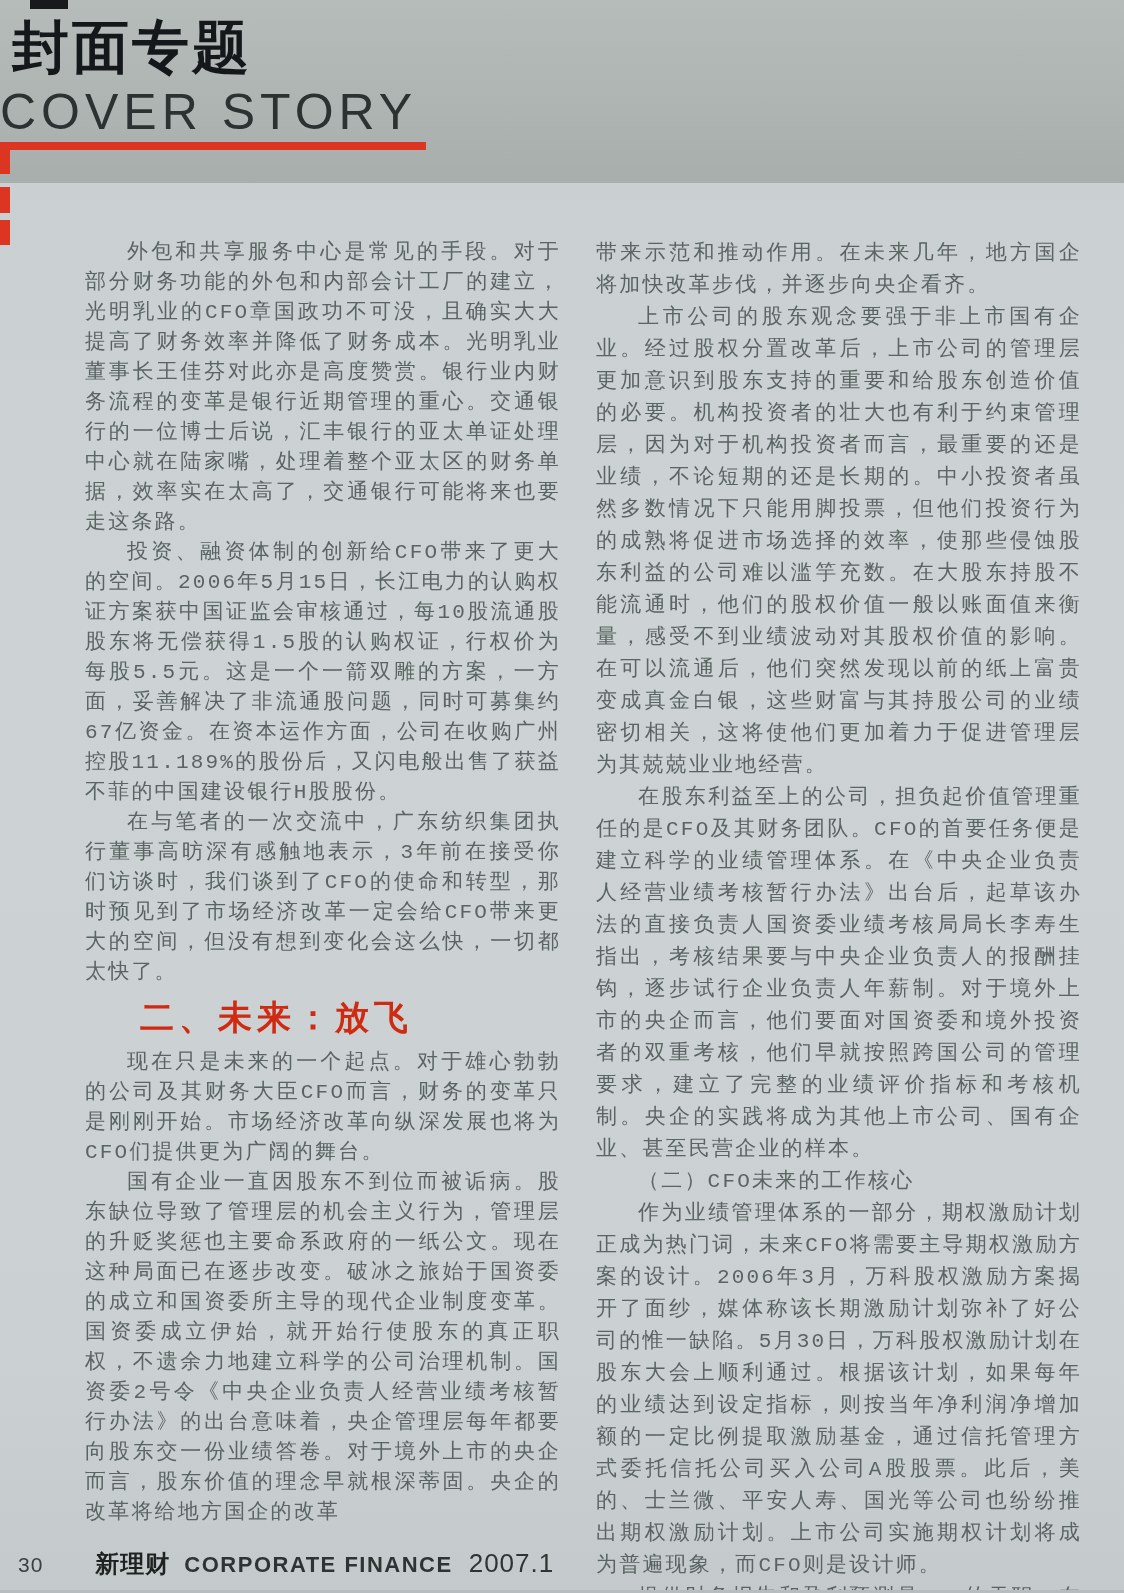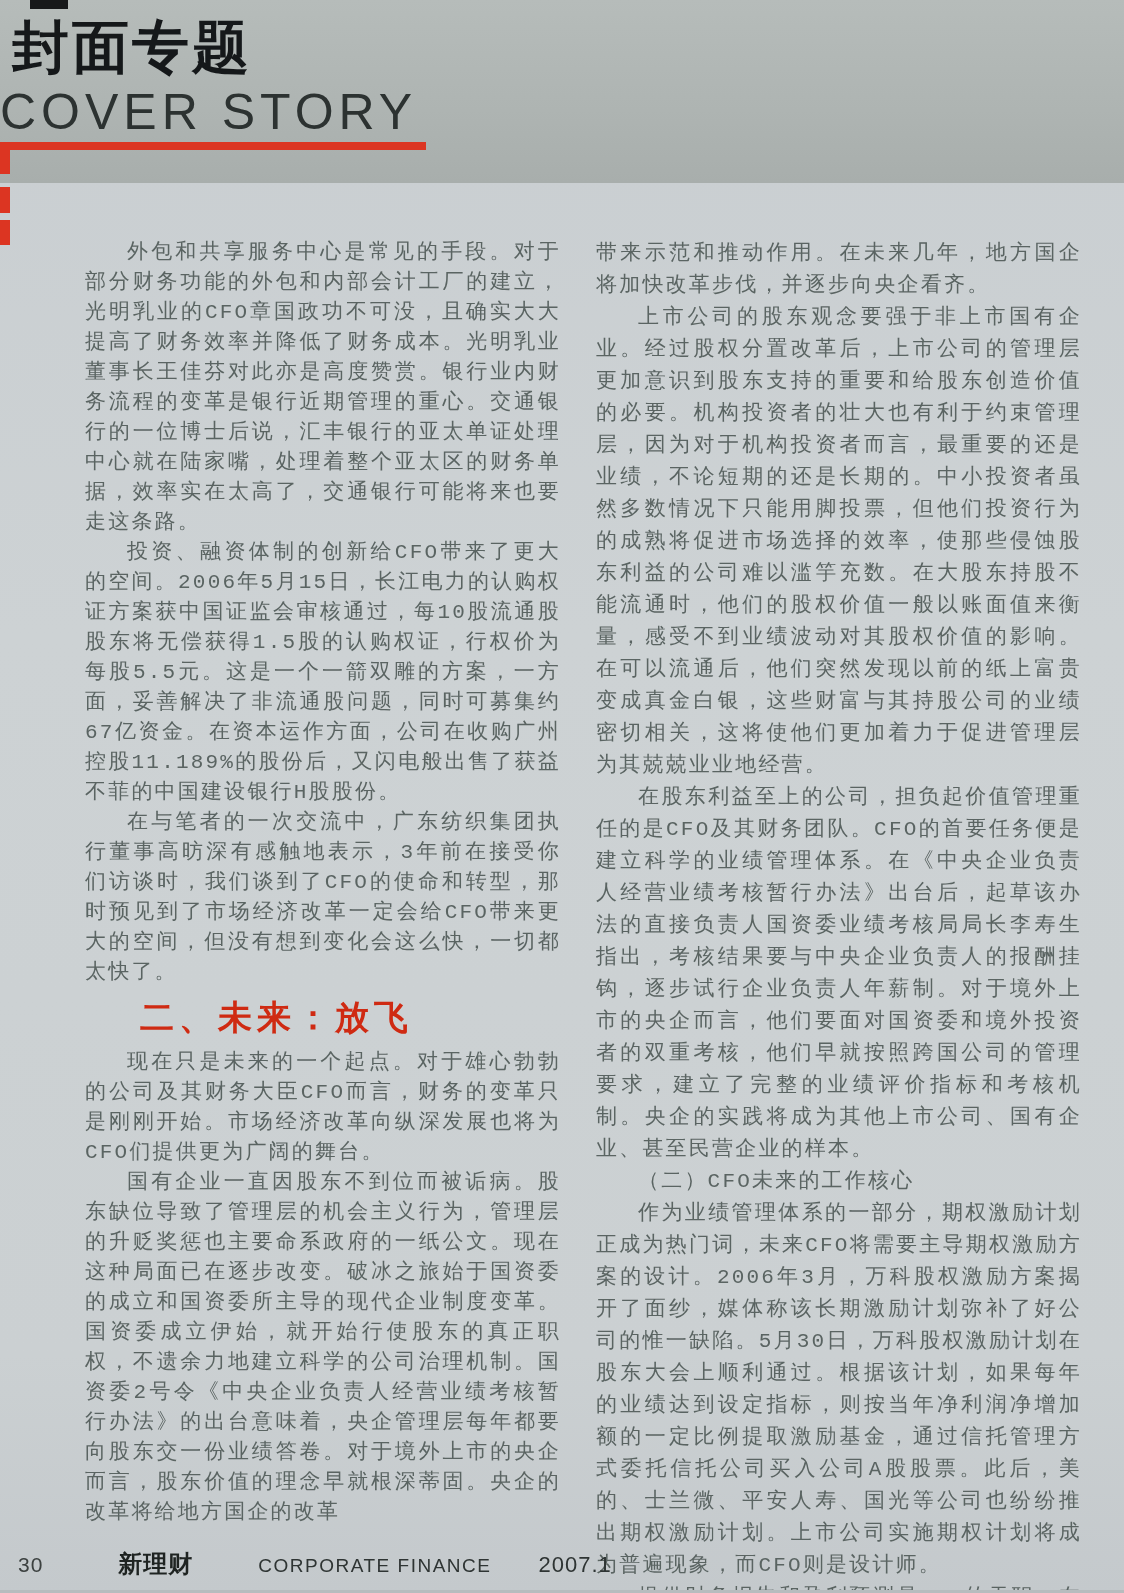--- a/index.html
+++ b/index.html
@@ -63,26 +63,26 @@
     letter-spacing: 5px;
     line-height: 34px;
     margin: 15px 0 11px 55px;
     text-indent: 0;
     white-space: nowrap;
   }
 
   
   .footer {
     position: absolute; left: 18px; top: 1548px; height: 30px;
-    display: flex; align-items: baseline; gap: 39px;
+    display: flex; align-items: baseline;
   }
   .footer .page-num { font-size: 21px; color: #3c4140; letter-spacing: 1px; }
-  .footer .mag-cn   { margin-left: 36px; font-size: 24px; font-weight: 800; color: #1e2321; letter-spacing: 1px; }
-  .footer .mag-en   { margin-left: 26px; font-size: 19px; color: #2e3433; letter-spacing: 1.5px; }
-  .footer .issue    { margin-left: 8px; font-size: 22px; color: #2e3433; letter-spacing: 1px; }
+  .footer .mag-cn   { margin-left: 52px; font-size: 24px; font-weight: 800; color: #1e2321; letter-spacing: 1px; }
+  .footer .mag-en   { margin-left: 14px; font-size: 22px; color: #2e3433; letter-spacing: 1.5px; font-weight: bold; }
+  .footer .issue    { margin-left: 16px; font-size: 26px; color: #2e3433; letter-spacing: 1px; }
 
   .bottom-edge {
     position: absolute; left: 0; bottom: 0; width: 100%; height: 3px;
     background: #b7bcbe;
   }
 </style>
 </head>
 <body>
 
 <div class="page">

